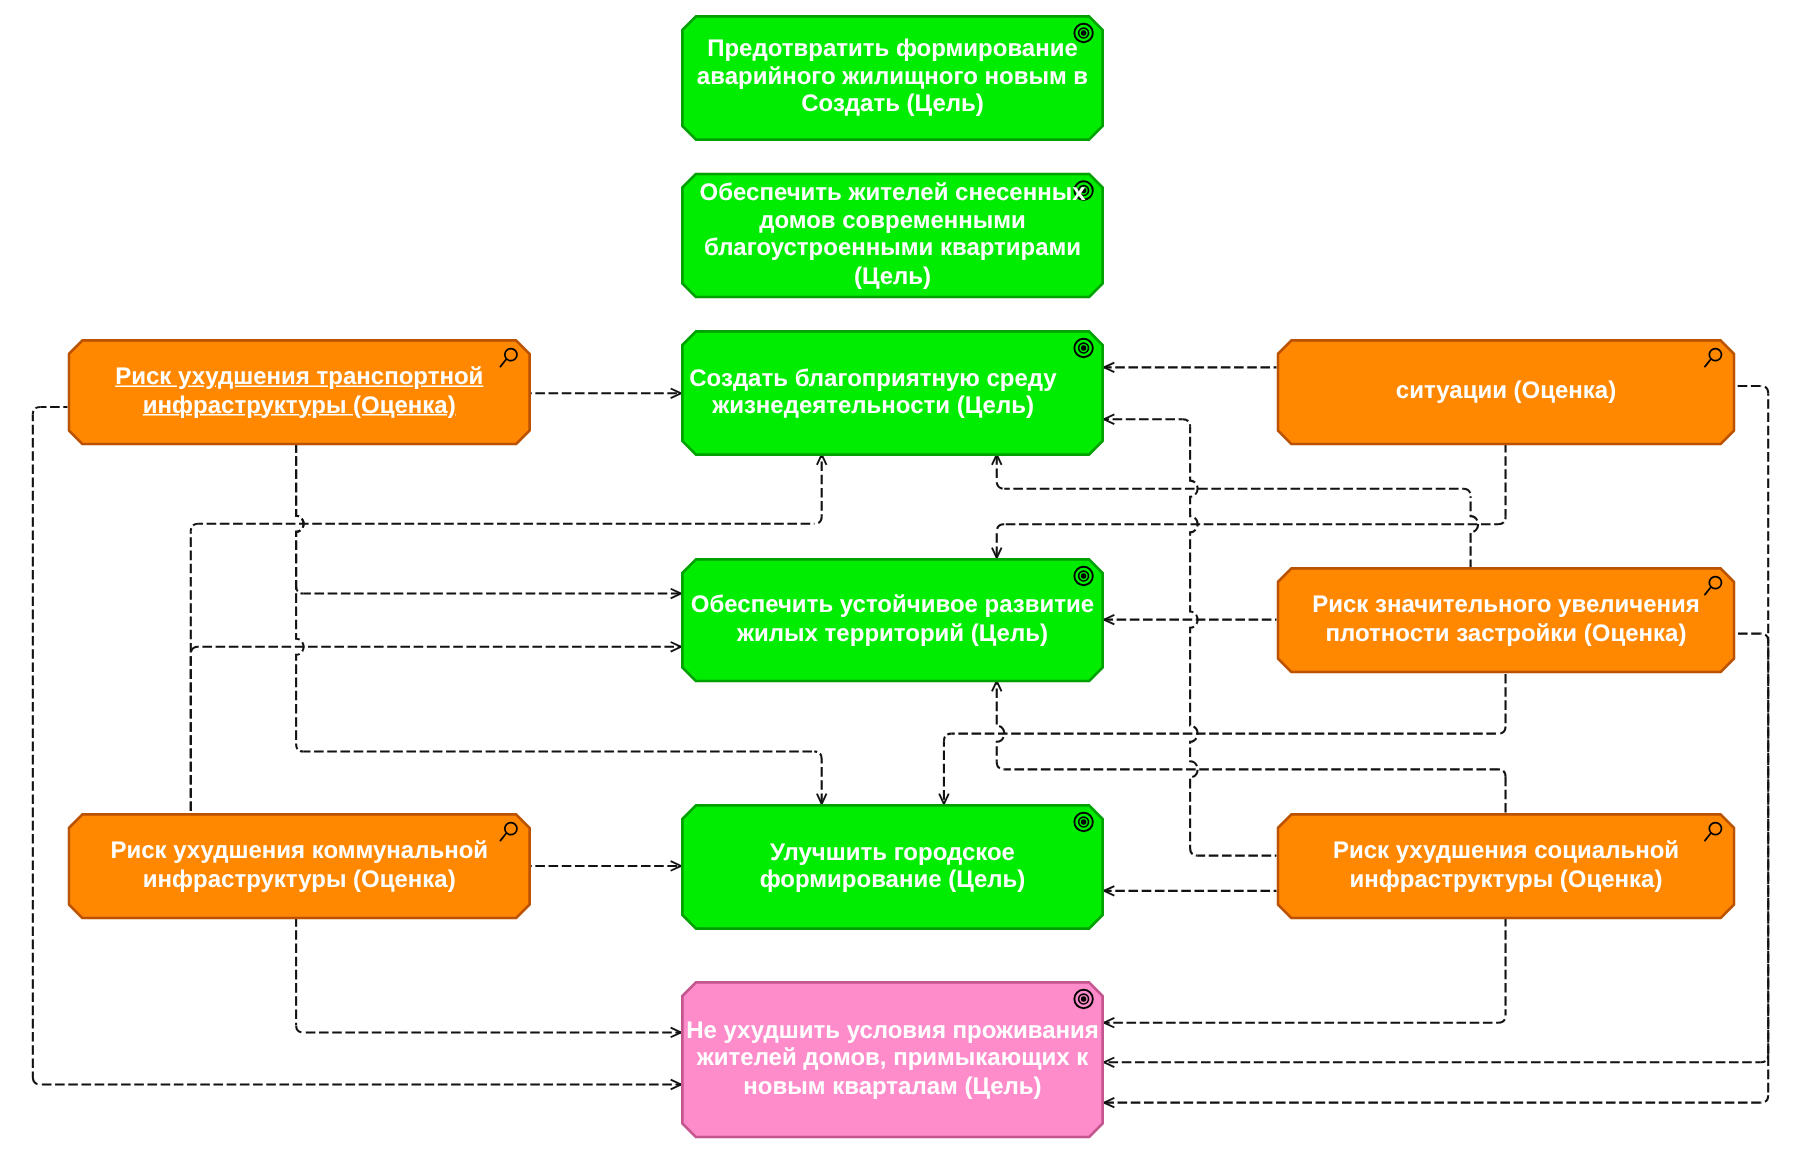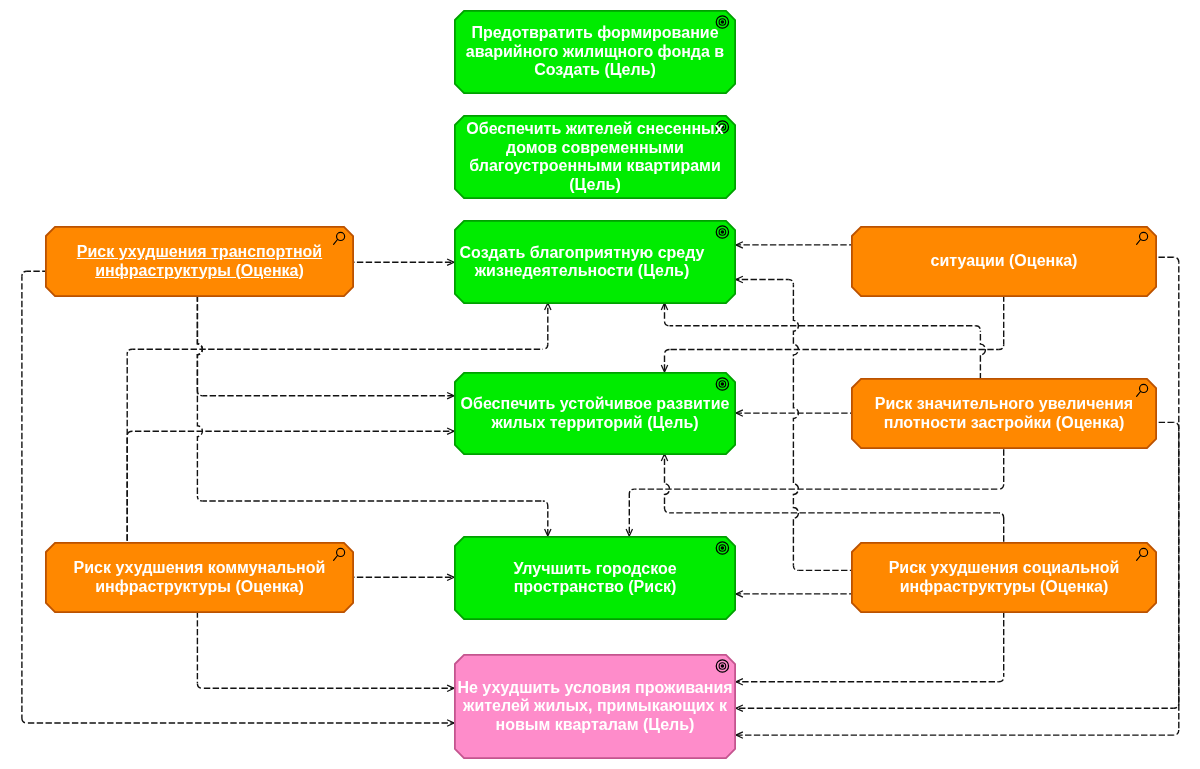--- a/index.html
+++ b/index.html
@@ -149,21 +149,21 @@
     <svg class="shape" width="282" height="84">
         <polygon points="0.9,10 10,0.9 272,0.9 281.1,10 281.1,74 272,83.1 10,83.1 0.9,74" fill="#00ec00" stroke="#00a000" stroke-width="1.8"></polygon>
         <g>
       <circle cx="268.4" cy="12" r="6.15" fill="none" stroke="#000" stroke-width="1.25"></circle>
       <circle cx="268.4" cy="12" r="3.3" fill="none" stroke="#000" stroke-width="1.1"></circle>
       <circle cx="268.4" cy="12" r="1.8" fill="#000"></circle>
         </g>
       </svg>
     <div class="label" style="height: 84px; color: rgb(255, 255, 255);">
       <div class="line">Предотвратить формирование</div>
-      <div class="line">аварийного жилищного фонда в</div>
+      <div class="line">аварийного жилищного новым в</div>
       <div class="line">Создать (Цель)</div>
     </div>
   </div>
   <div class="node" id="node-g2" style="left: 454px; top: 115px; width: 282px; height: 84px; text-decoration: underline;">
     <svg class="shape" width="282" height="84">
         <polygon points="0.9,10 10,0.9 272,0.9 281.1,10 281.1,74 272,83.1 10,83.1 0.9,74" fill="#00ec00" stroke="#00a000" stroke-width="1.8"></polygon>
         <g>
       <circle cx="268.4" cy="12" r="6.15" fill="none" stroke="#000" stroke-width="1.25"></circle>
       <circle cx="268.4" cy="12" r="3.3" fill="none" stroke="#000" stroke-width="1.1"></circle>
       <circle cx="268.4" cy="12" r="1.8" fill="#000"></circle>
@@ -208,35 +208,35 @@
     <svg class="shape" width="282" height="84">
         <polygon points="0.9,10 10,0.9 272,0.9 281.1,10 281.1,74 272,83.1 10,83.1 0.9,74" fill="#00ec00" stroke="#00a000" stroke-width="1.8"></polygon>
         <g>
       <circle cx="268.4" cy="12" r="6.15" fill="none" stroke="#000" stroke-width="1.25"></circle>
       <circle cx="268.4" cy="12" r="3.3" fill="none" stroke="#000" stroke-width="1.1"></circle>
       <circle cx="268.4" cy="12" r="1.8" fill="#000"></circle>
         </g>
       </svg>
     <div class="label" style="height: 84px; color: rgb(255, 255, 255);">
       <div class="line">Улучшить городское</div>
-      <div class="line">пространство (Риск)</div>
+      <div class="line">формирование (Цель)</div>
     </div>
   </div>
   <div class="node" id="node-c1" style="left: 454px; top: 654px; width: 282px; height: 105px;">
     <svg class="shape" width="282" height="105">
         <polygon points="0.9,10 10,0.9 272,0.9 281.1,10 281.1,95 272,104.1 10,104.1 0.9,95" fill="#fe8cca" stroke="#c4558f" stroke-width="1.8"></polygon>
         <g>
       <circle cx="268.4" cy="12" r="6.15" fill="none" stroke="#000" stroke-width="1.25"></circle>
       <circle cx="268.4" cy="12" r="3.3" fill="none" stroke="#000" stroke-width="1.1"></circle>
       <circle cx="268.4" cy="12" r="1.8" fill="#000"></circle>
         </g>
       </svg>
     <div class="label" style="height: 105px; color: rgb(255, 255, 255);">
       <div class="line">Не ухудшить условия проживания</div>
-      <div class="line">жителей жилых, примыкающих к</div>
+      <div class="line">жителей домов, примыкающих к</div>
       <div class="line">новым кварталам (Цель)</div>
     </div>
   </div>
   <div class="node" id="node-a1" style="left: 45px; top: 226px; width: 309px; height: 71px;">
     <svg class="shape" width="309" height="71">
         <polygon points="0.9,10 10,0.9 299,0.9 308.1,10 308.1,60.99999999999999 299,70.1 10,70.1 0.9,60.99999999999999" fill="#ff8800" stroke="#bb5200" stroke-width="1.8"></polygon>
         <g>
       <circle cx="295.6" cy="10.4" r="4.05" fill="none" stroke="#000" stroke-width="1.15"></circle>
       <line x1="292.5" y1="13.5" x2="288.6" y2="18.4" stroke="#000" stroke-width="1.15" stroke-linecap="round"></line>
         </g>

